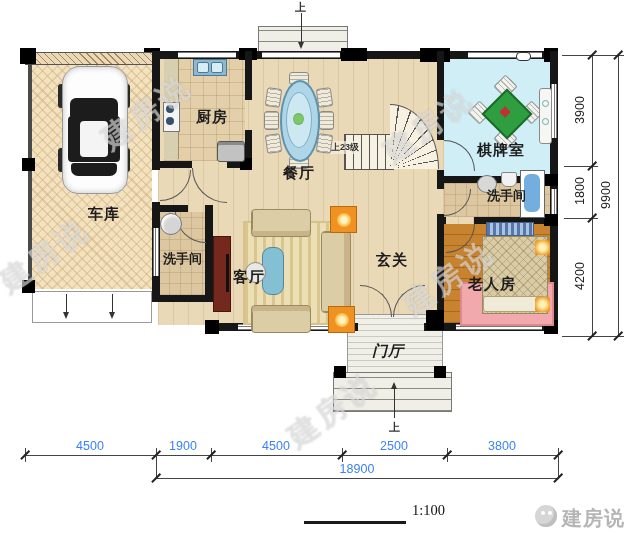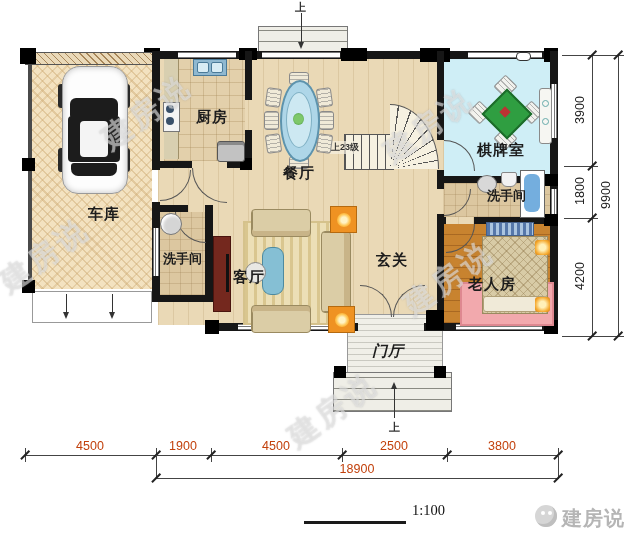--- a/index.html
+++ b/index.html
@@ -42,21 +42,21 @@
      background-image:repeating-linear-gradient(0deg,rgba(120,120,120,.5) 0 1px,transparent 1px 4px);}
   .chair.h{width:18px;height:11px;}
   .mj-chair{position:absolute;width:15px;height:15px;background:#f2f2ee;border:1px solid #8a8a8a;border-radius:2px;transform:rotate(45deg);
      background-image:repeating-linear-gradient(0deg,rgba(120,120,120,.5) 0 1px,transparent 1px 4px);}
   .sofa{position:absolute;background:#dbcda6;border:1px solid #9a8a60;border-radius:4px;}
   .otable{position:absolute;background:#ef9222;border:1px solid #b56a10;}
   .otable .glow{position:absolute;left:50%;top:50%;width:14px;height:14px;border-radius:50%;
      transform:translate(-50%,-50%);background:radial-gradient(circle,#fff3c4 0 30%,#ffc34d 60%,#ef9222 100%);}
   .dline{position:absolute;background:#444;}
   .tick{position:absolute;width:12px;height:1.5px;background:#222;transform:rotate(-45deg);}
-  .dlab{position:absolute;font-size:12.5px;color:#c2410c;transform:translateX(-50%);white-space:nowrap;}
+  .dlab{position:absolute;font-size:12.5px;color:#3b82f6;transform:translateX(-50%);white-space:nowrap;}
   .vlab{position:absolute;font-size:12.5px;color:#222;width:44px;text-align:center;transform:rotate(-90deg);}
   .wm{position:absolute;font-size:30px;font-weight:bold;color:rgba(235,235,235,.55);
       text-shadow:0 0 2px rgba(130,130,130,.35);transform:rotate(-36deg);letter-spacing:4px;white-space:nowrap;}
   .uplab{position:absolute;font-size:11px;color:#333;font-weight:bold;}
   .arrline{position:absolute;width:1px;background:#333;}
   .tri-down{position:absolute;width:0;height:0;border-left:3.5px solid transparent;border-right:3.5px solid transparent;border-top:7px solid #333;}
   .tri-up{position:absolute;width:0;height:0;border-left:3.5px solid transparent;border-right:3.5px solid transparent;border-bottom:7px solid #333;}
   .title-text{position:absolute;font-family:"Liberation Serif","DejaVu Serif",serif;font-weight:bold;font-size:21px;color:#111;letter-spacing:2px;}
   .title-scale{position:absolute;font-family:"Liberation Serif","DejaVu Serif",serif;font-size:14.5px;color:#111;}
   .brand{position:absolute;font-size:20px;font-weight:bold;color:#b5b5b5;letter-spacing:1px;}

